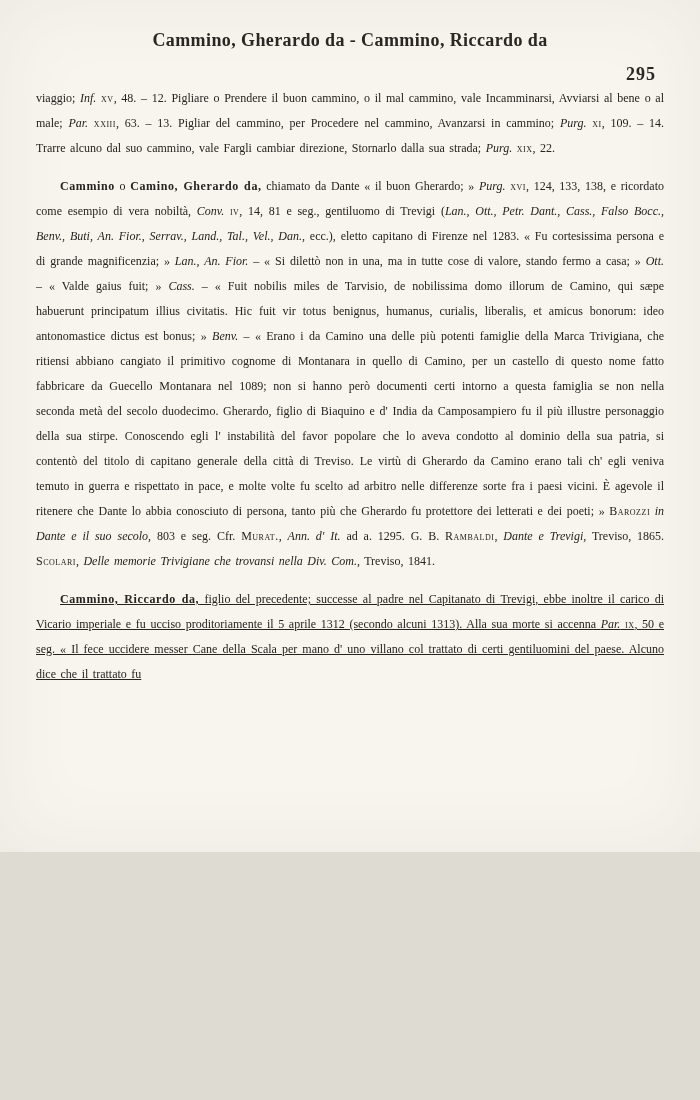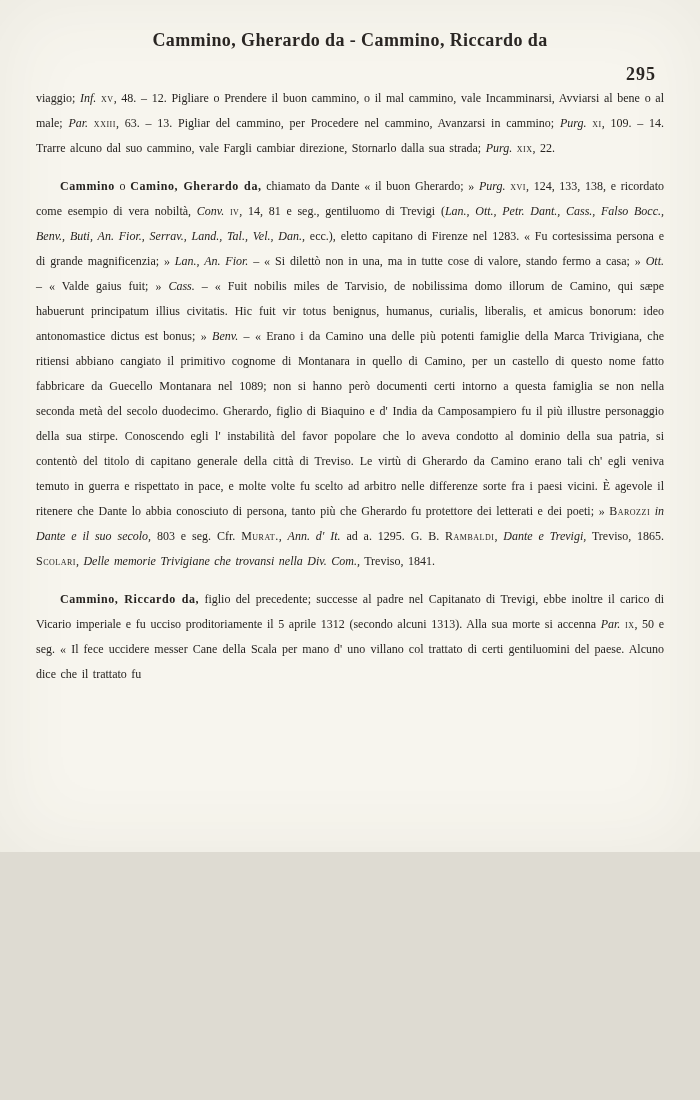--- a/index.html
+++ b/index.html
@@ -34,21 +34,21 @@
     letter-spacing: 1px;
     margin-top: 17px;
   }
   .text-block {
     font-size: 12px;
     line-height: 25px;
     text-align: justify;
     word-spacing: 1.5px;
   }
   p.para { margin-bottom: 13px; }
-  p.para:last-child { margin-bottom: 16px; }
+  p.para:last-child { margin-bottom: 16px; text-decoration: underline; }
   p.para.indent { text-indent: 24px; }
   .i { font-style: italic; }
   .b { font-weight: bold; letter-spacing: 0.6px; }
   .sc { font-variant: small-caps; letter-spacing: 0.5px; }
 </style>
 </head>
 <body>
 
 <div class="page">
   <div class="running-head">

